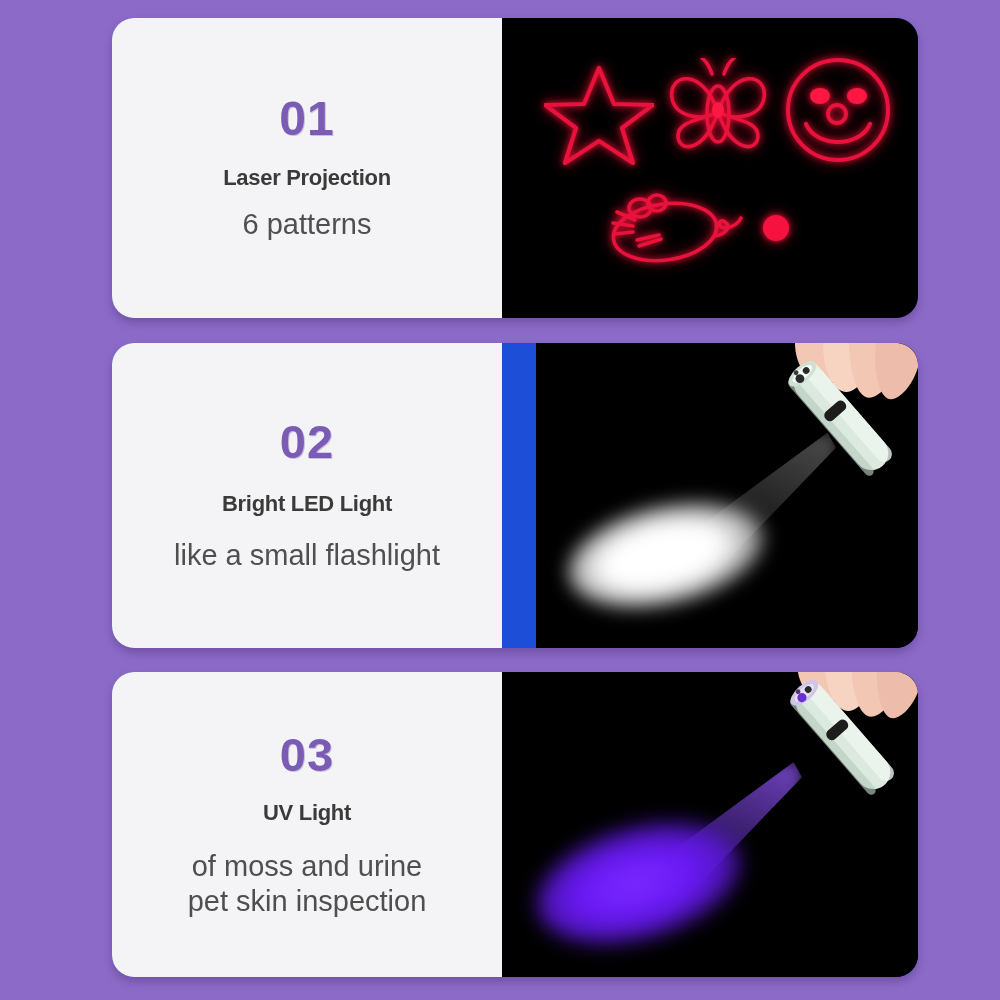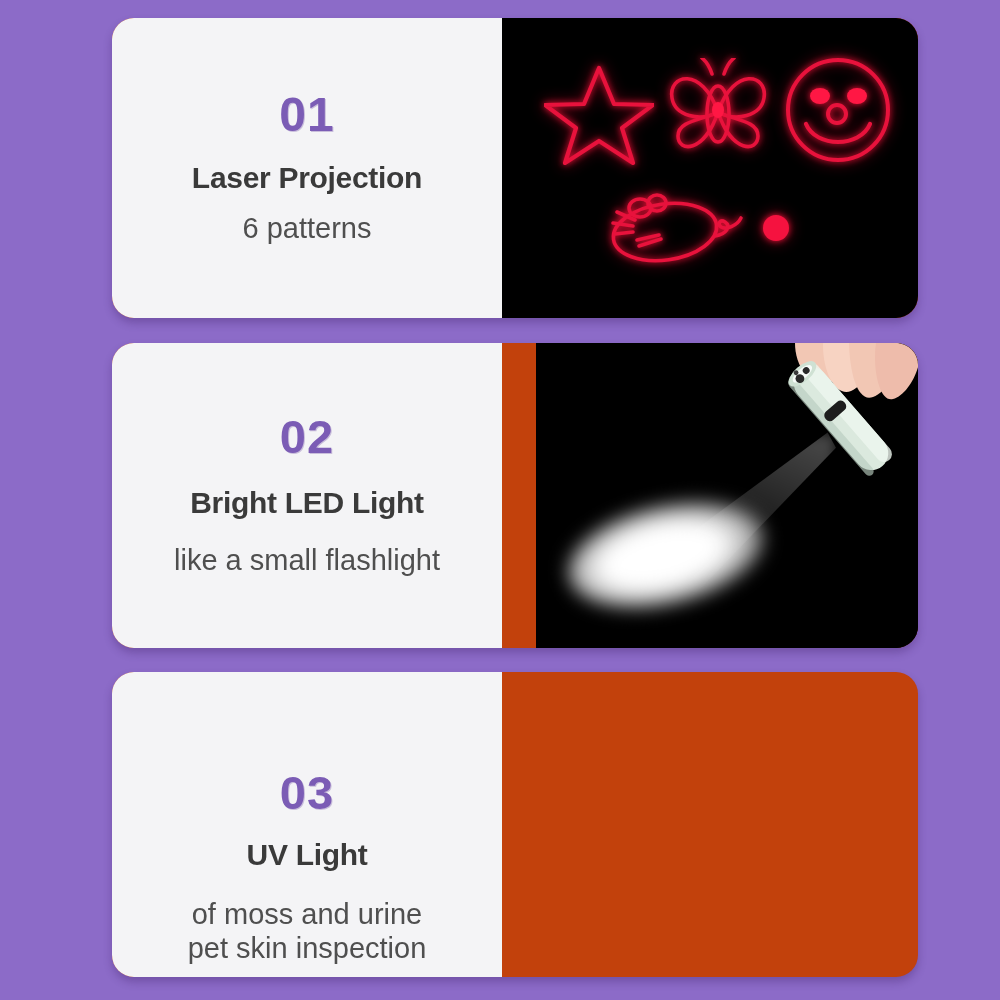--- a/index.html
+++ b/index.html
@@ -17,25 +17,25 @@
     display:flex; flex-direction:column;
     justify-content:space-between;
   }
   .card{
     position:relative;
     display:flex;
     width:806px;
     border-radius:22px;
     overflow:hidden;
     box-shadow:0 5px 9px rgba(60,30,100,.33);
-    background:#c2410c;
+    background:#1d4ed8;
   }
   .card-1{height:300px;}
   .card-2{height:305px;gap:34px;}
-  .card-3{height:305px;flex-direction:column;}
+  .card-3{height:305px;}
 
   
   .text-panel{
     width:390px;
     flex:0 0 390px;
     background:#f4f4f6;
     display:flex;flex-direction:column;
     align-items:center;justify-content:center;
     text-align:center;
     padding:0 10px;
@@ -45,21 +45,21 @@
     color:#7b5cb5;
     font-weight:bold;
     font-size:48px;
     letter-spacing:1px;
     line-height:1;
     text-shadow:1px 1px 0 rgba(120,90,170,.35);
   }
   .card-title{
     color:#3a3a3a;
     font-weight:bold;
-    font-size:30px;
+    font-size:22px;
     line-height:1.15;
     letter-spacing:-0.3px;
   }
   .card-sub{
     color:#4f4f4f;
     font-size:29px;
     line-height:1.18;
     font-weight:400;
   }
   .card-1 .card-num{margin-bottom:22px;}

